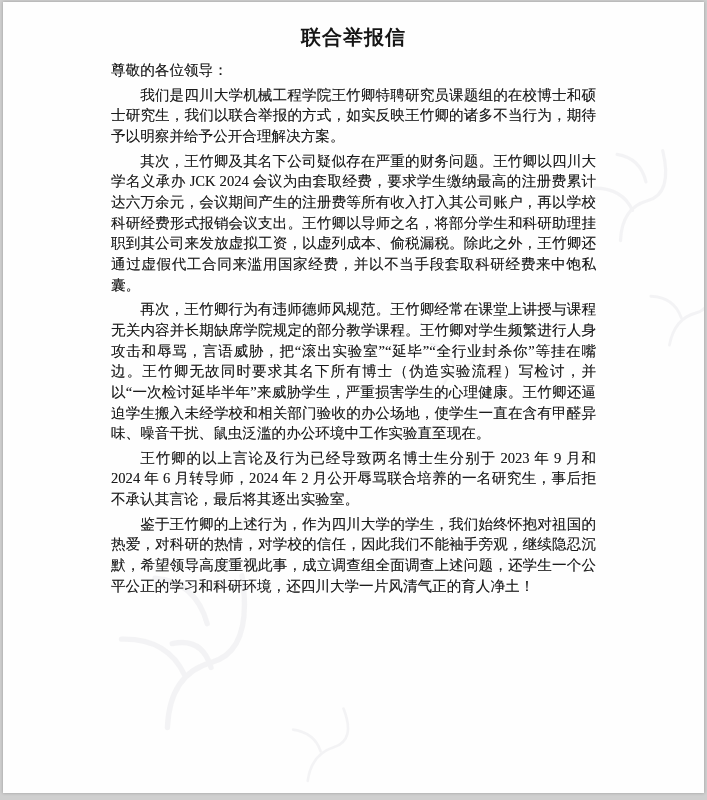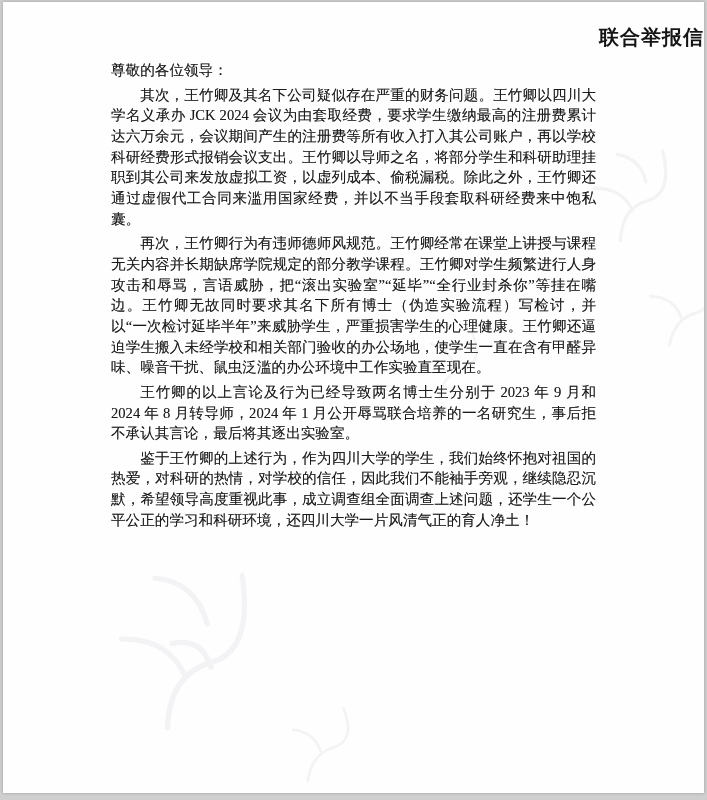--- a/index.html
+++ b/index.html
@@ -19,21 +19,21 @@
     left: 3px;
     top: 2px;
     width: 701px;
     height: 791px;
     background: #fefefe;
     box-shadow: 0 0 3px rgba(0,0,0,0.25);
     overflow: hidden;
   }
   .doc-title {
     margin: 22px 0 9px 0;
-    text-align: right;
+    text-align: center;
     font-size: 20px;
     font-weight: bold;
     letter-spacing: 1px;
     color: #151515;
   }
   .doc-body {
     width: 493px;
     margin: 0 auto;
     font-size: 14.6px;
     line-height: 20.65px;
@@ -68,23 +68,24 @@
 </style>
 </head>
 <body>
 
 <div class="page">
 
   <h1 class="doc-title">联合举报信</h1>
 
   <div class="doc-body">
     <p class="salutation">尊敬的各位领导：</p>
+    <p>我们是四川大学机械工程学院王竹卿特聘研究员课题组的在校博士和硕士研究生，我们以联合举报的方式，如实反映王竹卿的诸多不当行为，期待予以明察并给予公开合理解决方案。</p>
     <p>其次，王竹卿及其名下公司疑似存在严重的财务问题。王竹卿以四川大学名义承办 JCK 2024 会议为由套取经费，要求学生缴纳最高的注册费累计达六万余元，会议期间产生的注册费等所有收入打入其公司账户，再以学校科研经费形式报销会议支出。王竹卿以导师之名，将部分学生和科研助理挂职到其公司来发放虚拟工资，以虚列成本、偷税漏税。除此之外，王竹卿还通过虚假代工合同来滥用国家经费，并以不当手段套取科研经费来中饱私囊。</p>
     <p>再次，王竹卿行为有违师德师风规范。王竹卿经常在课堂上讲授与课程无关内容并长期缺席学院规定的部分教学课程。王竹卿对学生频繁进行人身攻击和辱骂，言语威胁，把“滚出实验室”“延毕”“全行业封杀你”等挂在嘴边。王竹卿无故同时要求其名下所有博士（伪造实验流程）写检讨，并以“一次检讨延毕半年”来威胁学生，严重损害学生的心理健康。王竹卿还逼迫学生搬入未经学校和相关部门验收的办公场地，使学生一直在含有甲醛异味、噪音干扰、鼠虫泛滥的办公环境中工作实验直至现在。</p>
-    <p>王竹卿的以上言论及行为已经导致两名博士生分别于 2023 年 9 月和 2024 年 8 月转导师，2024 年 1 月公开辱骂联合培养的一名研究生，事后拒不承认其言论，最后将其逐出实验室。</p>
+    <p>王竹卿的以上言论及行为已经导致两名博士生分别于 2023 年 9 月和 2024 年 6 月转导师，2024 年 2 月公开辱骂联合培养的一名研究生，事后拒不承认其言论，最后将其逐出实验室。</p>
     <p>鉴于王竹卿的上述行为，作为四川大学的学生，我们始终怀抱对祖国的热爱，对科研的热情，对学校的信任，因此我们不能袖手旁观，继续隐忍沉默，希望领导高度重视此事，成立调查组全面调查上述问题，还学生一个公平公正的学习和科研环境，还四川大学一片风清气正的育人净土！</p>
   </div>
 
   <div class="wm" style="left:565px; top:130px;">
     <svg width="130" height="110" viewBox="0 0 100 100">
       <path d="M10 80 Q30 58 52 68 T92 42"></path>
       <path d="M22 28 Q42 44 36 66"></path>
       <path d="M58 18 Q72 34 62 54"></path>
     </svg>
   </div>

